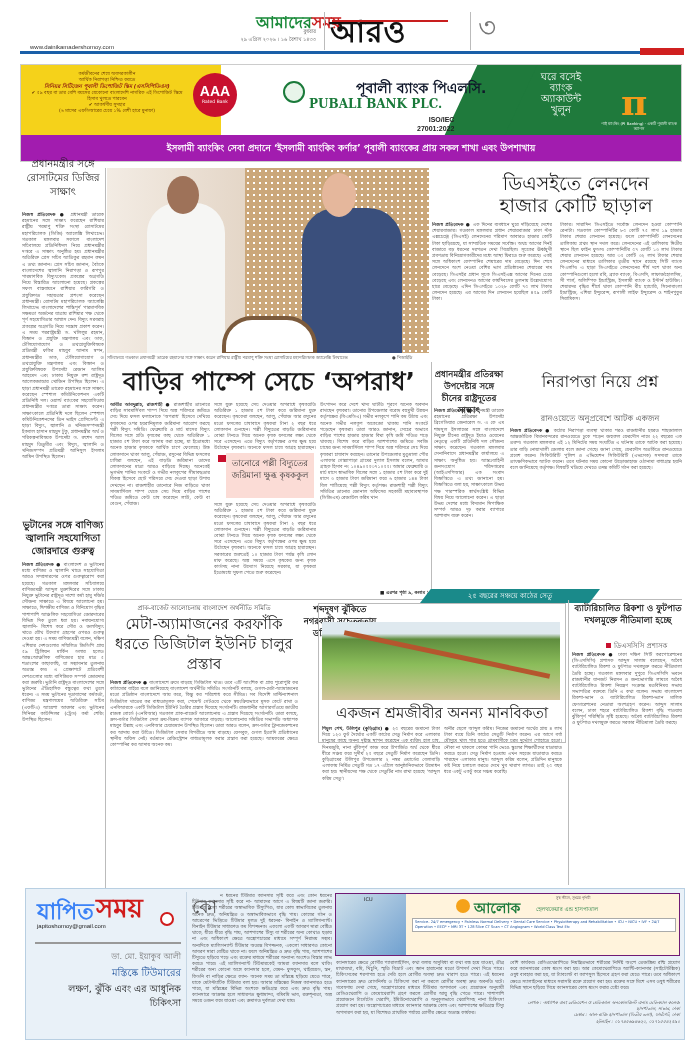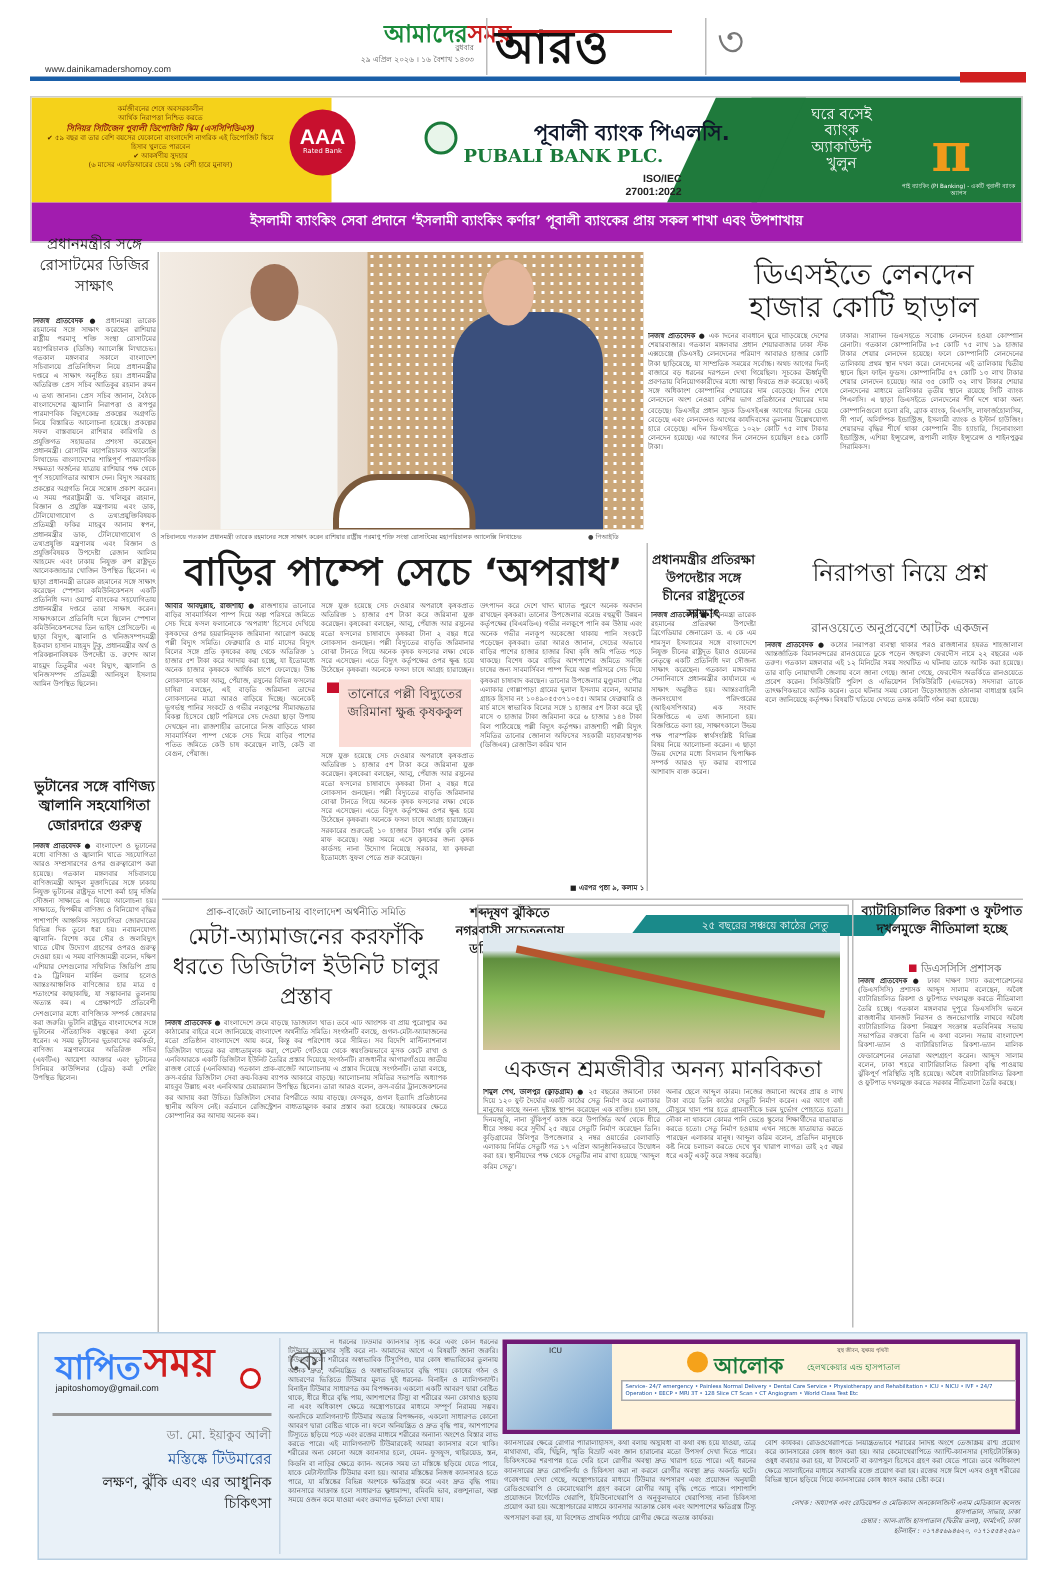--- a/index.html
+++ b/index.html
@@ -56,35 +56,35 @@
   .caption { left: 107px; top: 355px; width: 322px; font-size: 4.2px; color: #444; }
   .caption-credit { left: 392px; top: 355px; font-size: 4.2px; color: #444; }
 
   
   .callout { left: 226px; top: 453px; width: 88px; height: 45px; background: #fbdcd6; }
   .callout-text { position:absolute; left:0; top:4px; width:88px; font-size: 8.5px; line-height: 12px; text-align:center; color:#333; }
   .callout-flag { left: 218px; top: 455px; width: 12px; height: 7px; background: #c8102e; }
 
   
   .bridge-box { left: 318px; top: 603px; width: 248px; height: 140px; border: 1px solid #bbb; }
-  .bridge-tag { left: 420px; top: 589px; width: 180px; height: 14px; background: #1a8a8a; color:#fff; font-size: 7px; text-align:center; line-height:14px; clip-path: polygon(6% 0, 100% 0, 94% 100%, 0 100%); margin-top: 21px; }
+  .bridge-tag { left: 420px; top: 589px; width: 180px; height: 14px; background: #1a8a8a; color:#fff; font-size: 7px; text-align:center; line-height:14px; clip-path: polygon(6% 0, 100% 0, 94% 100%, 0 100%); }
 
   
   .japito { left: 25px; top: 888px; width: 660px; height: 152px; background: #e9f1f8; border: 1px solid #b8cfe2; }
   .japito-logo-a { left: 37px; top: 894px; font-size: 22px; color:#3b82f6; font-weight: bold; }
   .japito-logo-b { left: 96px; top: 888px; font-size: 26px; color:#d01c1c; font-weight: bold; }
   .clock { left: 160px; top: 912px; width: 14px; height: 14px; border-radius: 50%; border: 2px solid #d01c1c; background:#fff; }
   .japito-email { left: 37px; top: 923px; font-size: 6px; color:#222; font-family:"Liberation Sans",sans-serif; }
   .japito-sep { left: 35px; top: 942px; width: 146px; height: 2px; background: #999; }
   .author { left: 35px; top: 950px; width: 146px; text-align: right; font-size: 8px; color:#777; }
   .art-title1 { left: 35px; top: 965px; width: 146px; text-align: right; font-size: 10px; color:#1a4f9a; }
   .art-title2 { left: 35px; top: 982px; width: 146px; text-align: right; font-size: 9.5px; color:#111; line-height: 14px; }
   .dropcap { left: 192px; top: 893px; font-size: 18px; color: #555; }
 
-  .hospital-ad { left: 335px; top: 893px; width: 345px; height: 63px; border: 3px solid #701a75; background: #fff3dc; overflow:hidden; }
+  .hospital-ad { left: 335px; top: 893px; width: 345px; height: 63px; border: 1px solid #701a75; background: #fff3dc; overflow:hidden; }
   .hosp-img { position:absolute; left:0; top:0; width: 70px; height: 63px; background: linear-gradient(135deg,#cfe0ea,#6e9fcf); }
   .hosp-icu { position:absolute; left: 28px; top: 2px; font-size:5px; color:#222; }
   .hosp-sun { position:absolute; left: 120px; top: 5px; width: 14px; height: 14px; border-radius:50%; background: #f5a21a; }
   .hosp-name { position:absolute; left: 138px; top: 3px; font-size: 14px; font-weight:bold; color:#1a7a3a; }
   .hosp-sub { position:absolute; left: 200px; top: 10px; font-size: 5.5px; color:#1a7a3a; }
   .hosp-tagline { position:absolute; left: 220px; top: 2px; font-size: 3.5px; color:#333; }
   .hosp-services { position:absolute; left: 76px; top: 24px; width: 264px; font-size: 3.6px; color:#1a4f9a; line-height: 5px; background:#fff; border:1px solid #aaa; padding: 1px 2px; }
   .hosp-hotline { position:absolute; left: 70px; top: 44px; width: 275px; height: 19px; background: #f07820; color:#fff; font-weight:bold; font-size: 9px; text-align:center; line-height: 19px; font-family:"DejaVu Sans",sans-serif; }
   .hosp-hotline .num { font-size: 12px; }
   .sig { font-size: 4.4px; line-height: 6.2px; color:#333; text-align:right; font-style: italic; }

